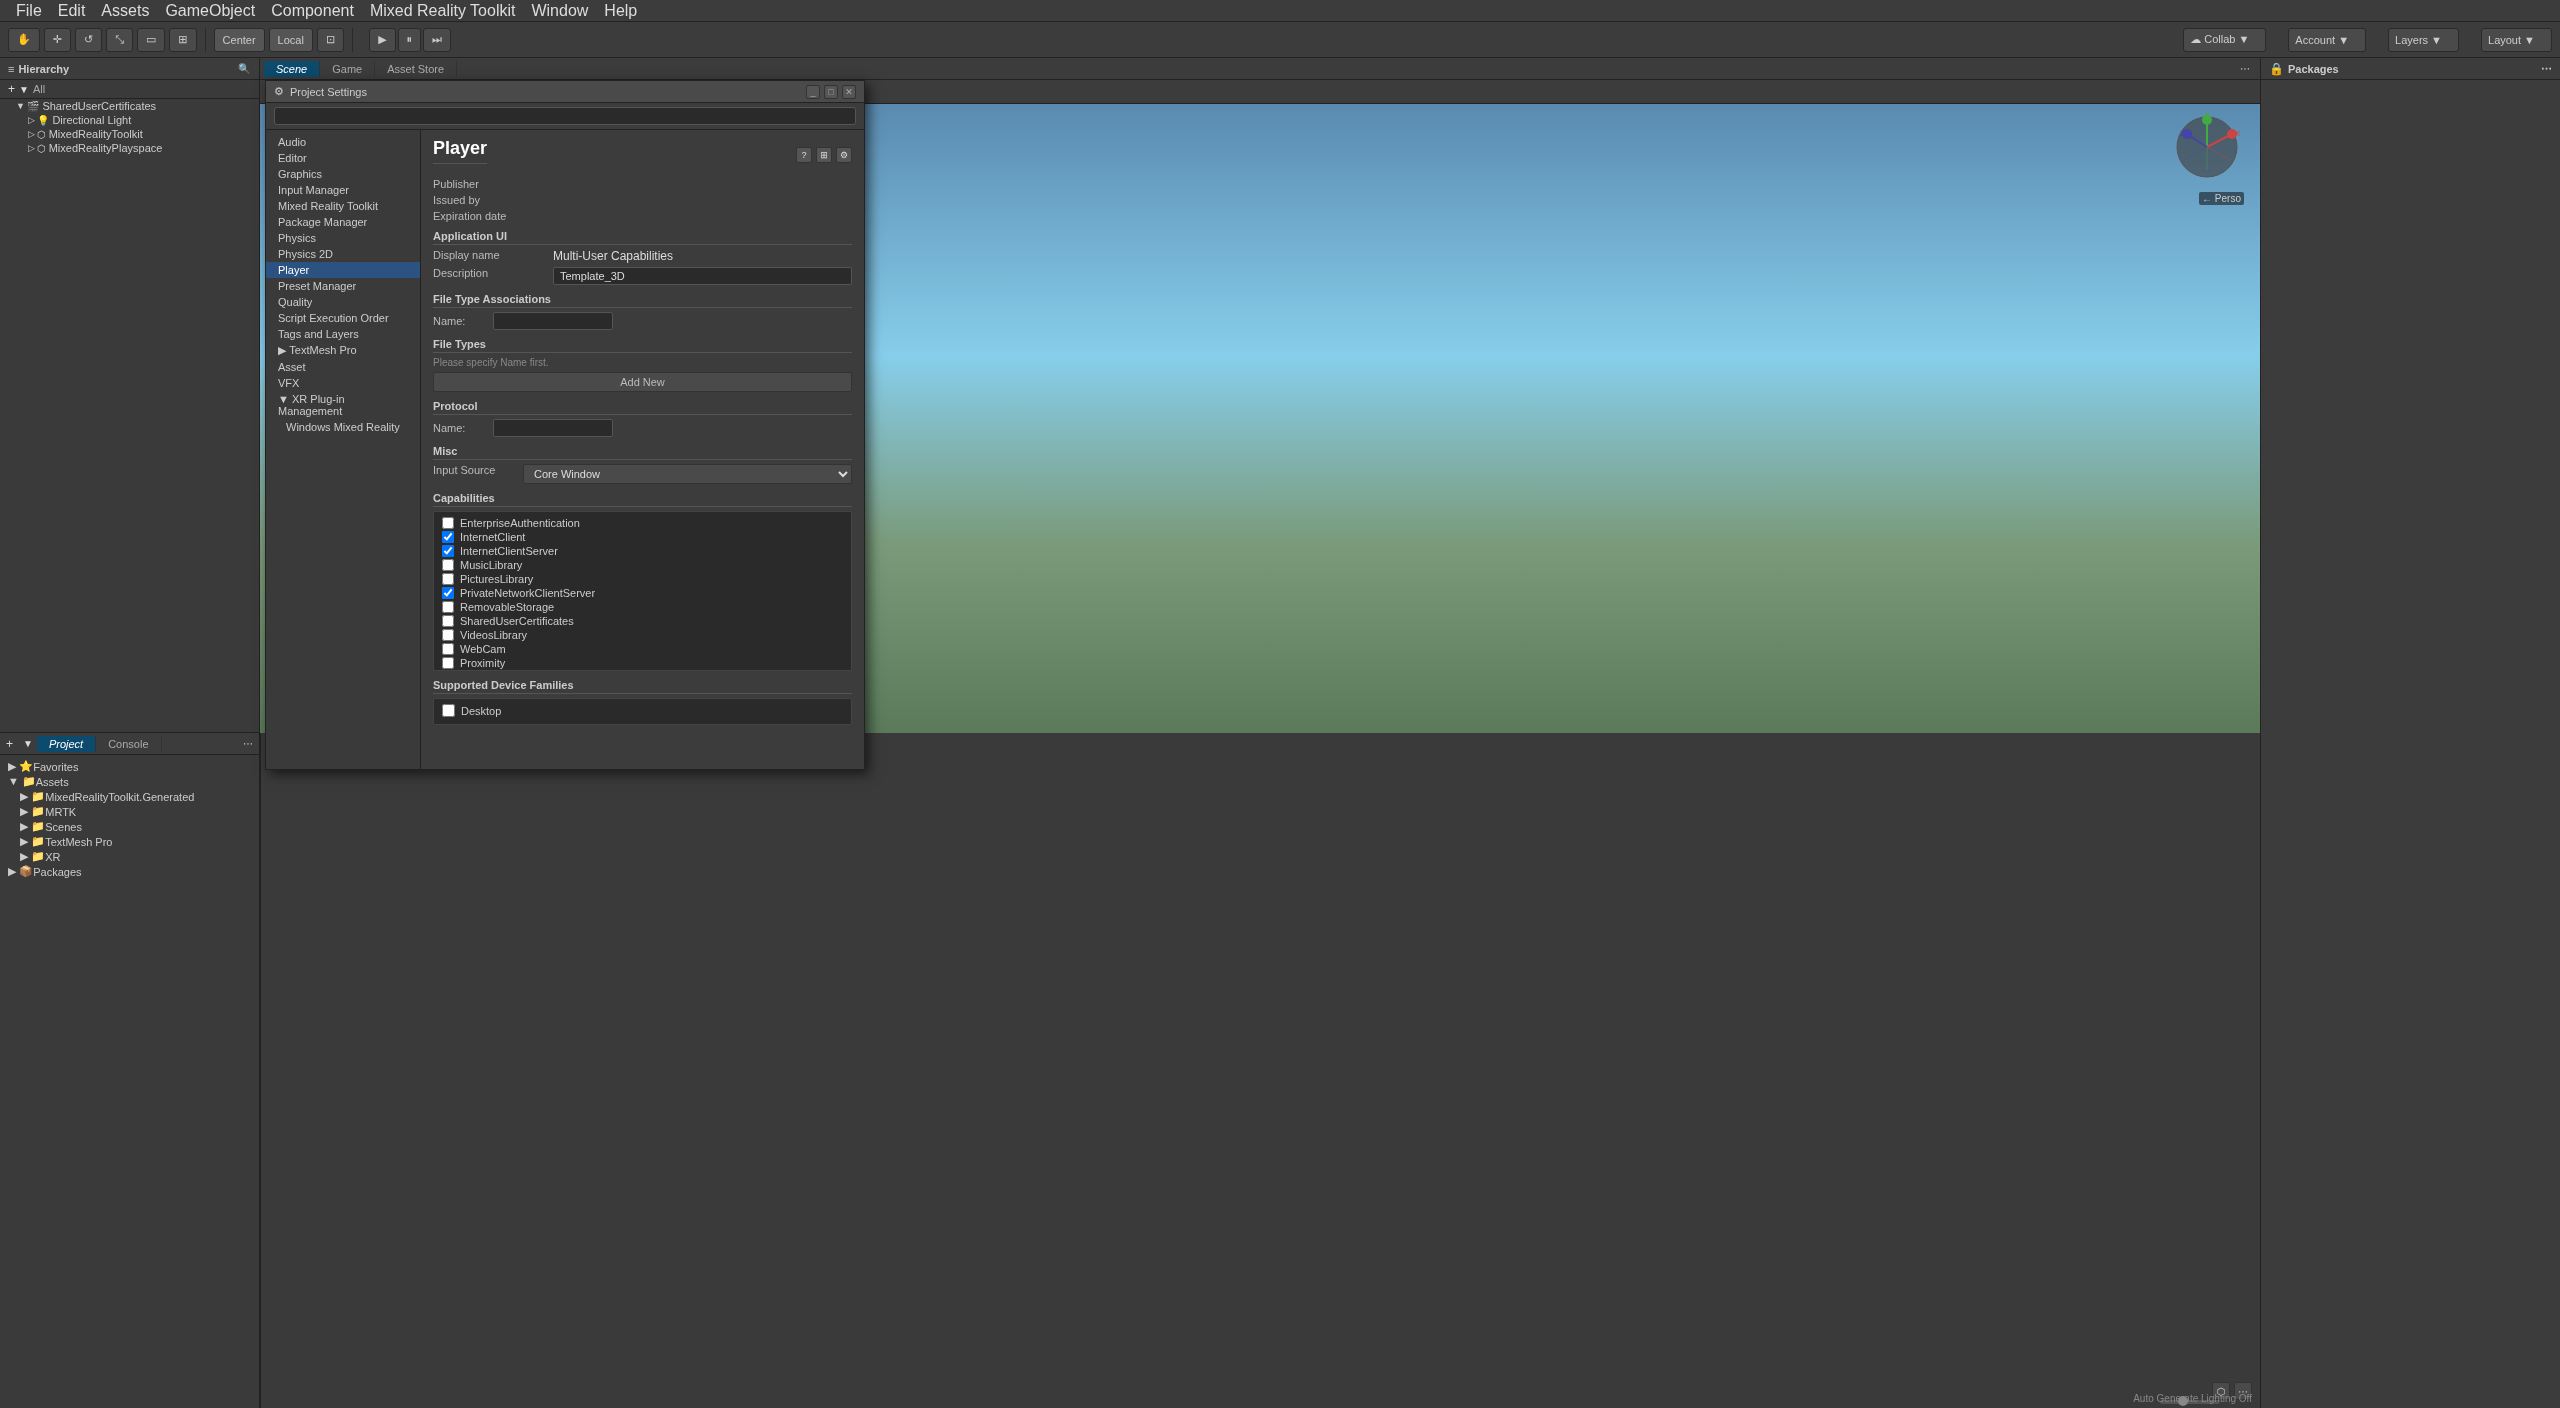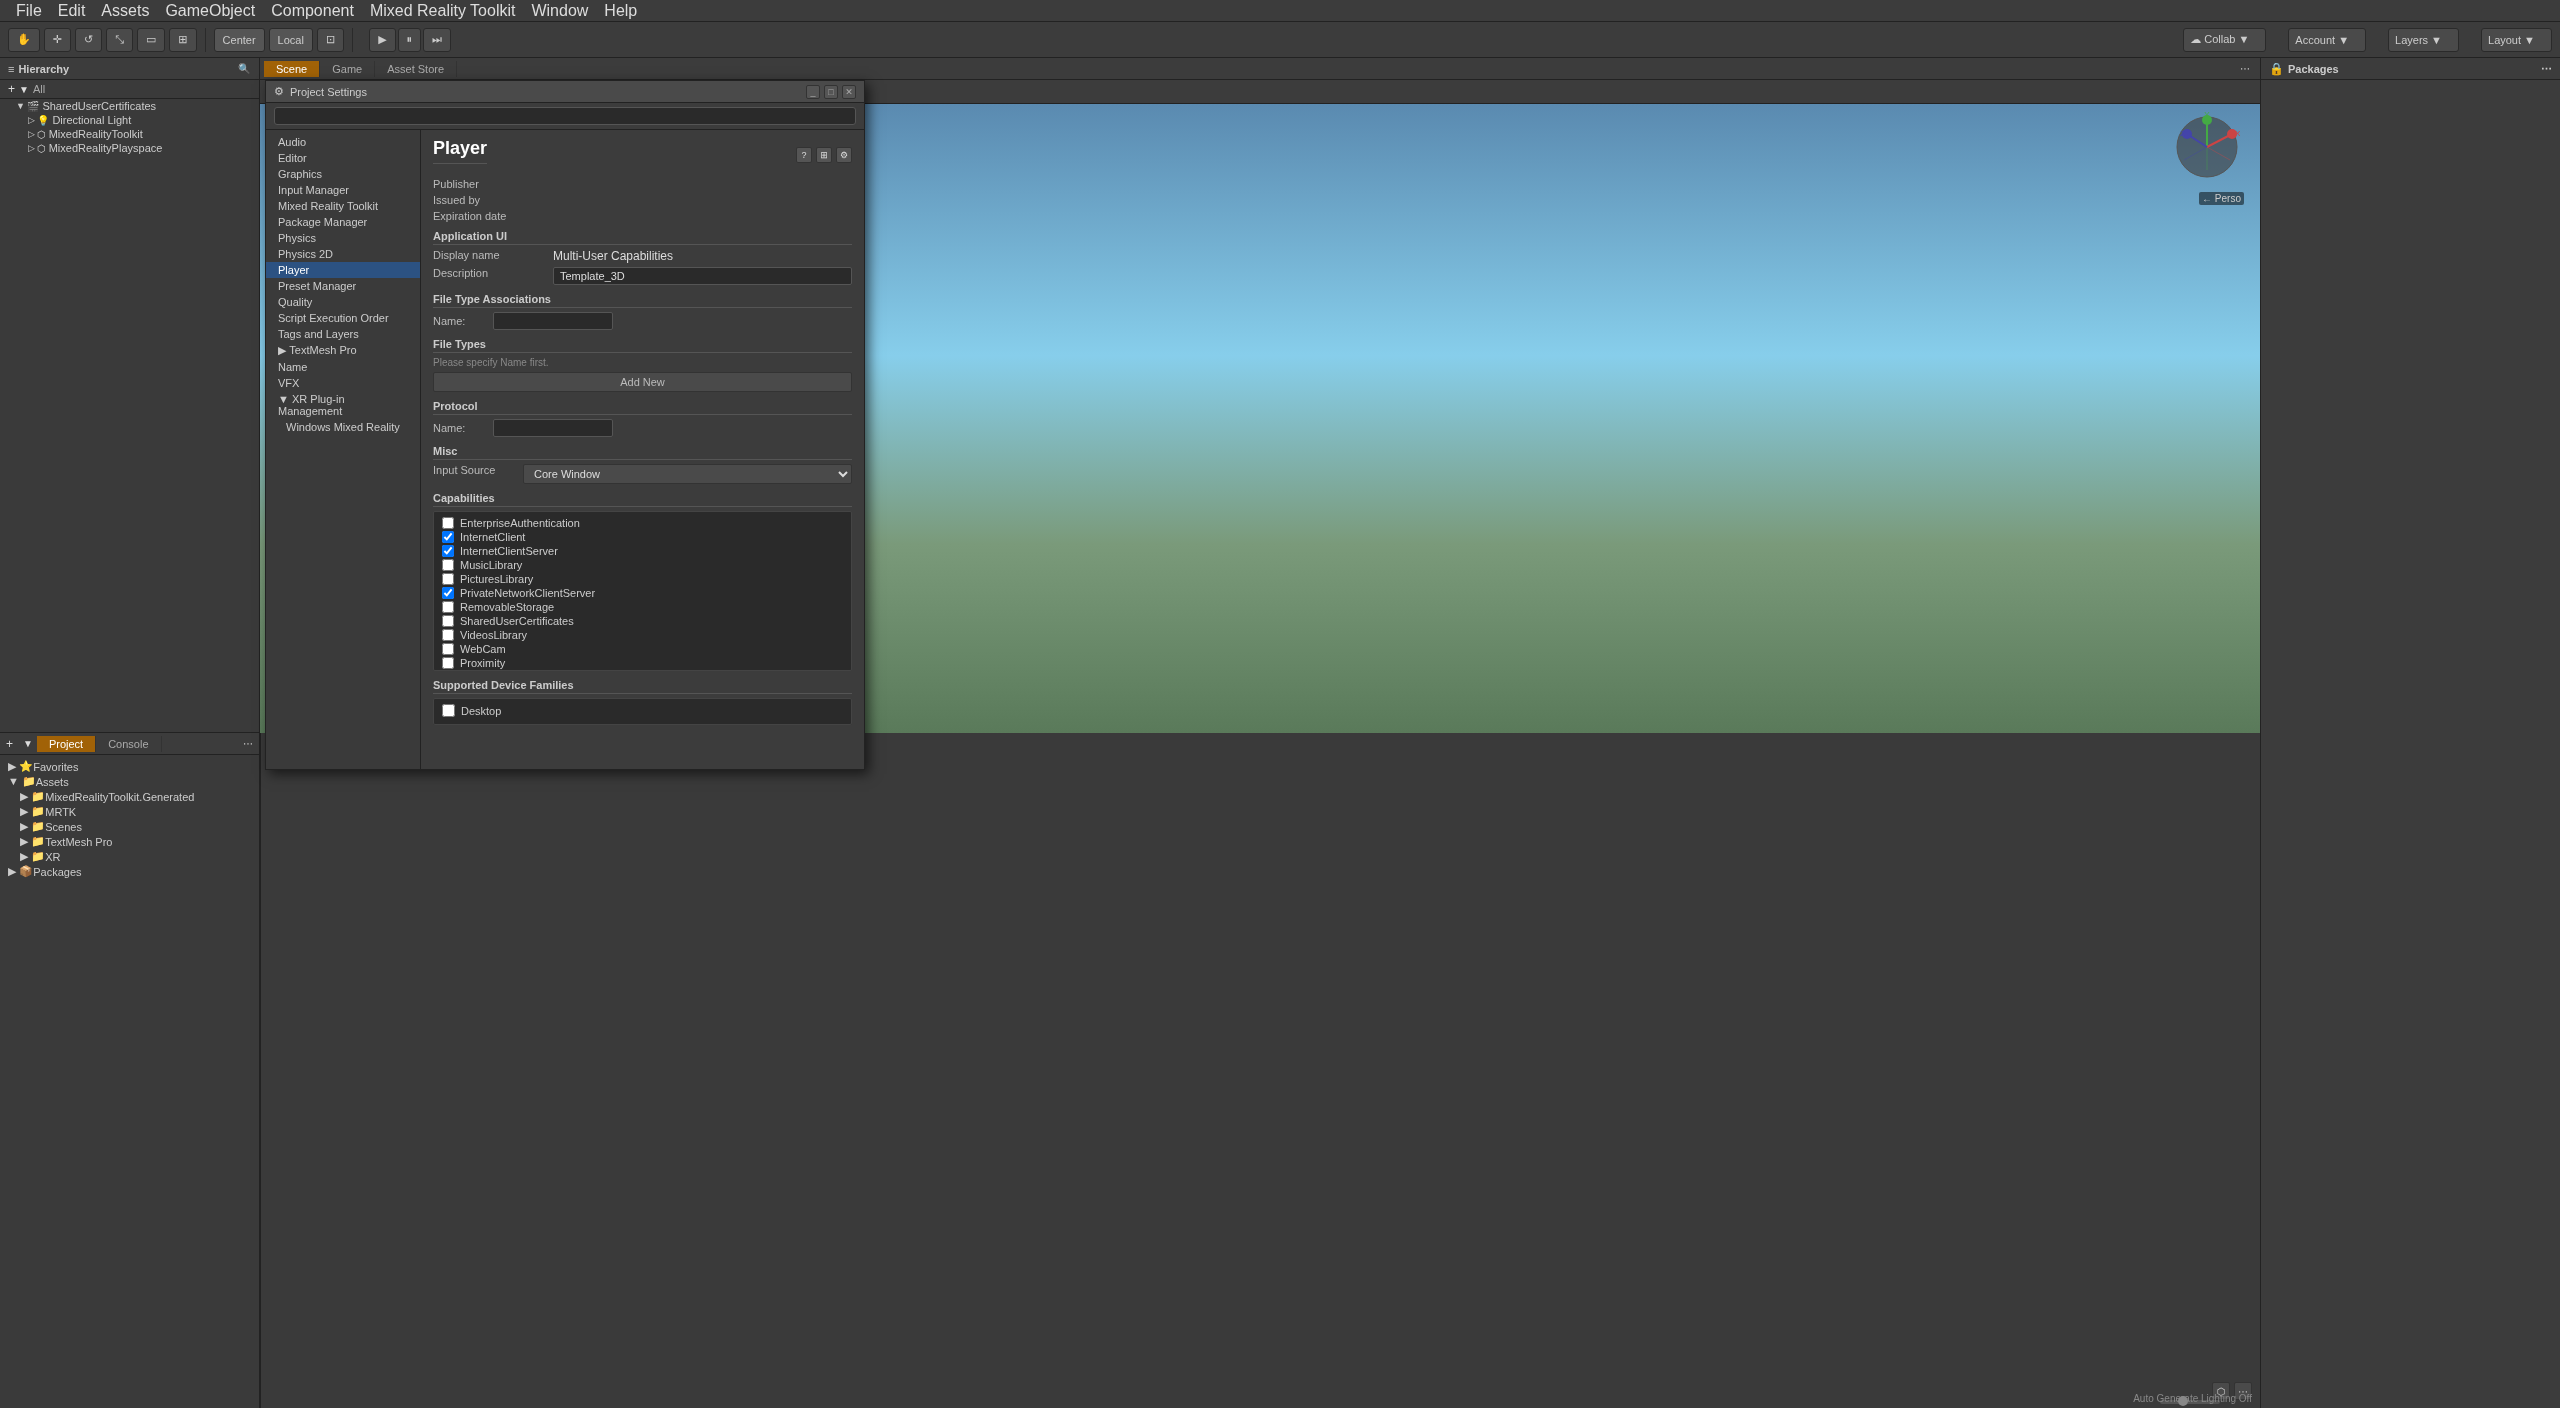--- a/index.html
+++ b/index.html
@@ -117,22 +117,23 @@
       padding: 0 4px;
     }
     .tab {
       padding: 2px 12px;
       font-size: 11px;
       color: #aaa;
       cursor: pointer;
       border-right: 1px solid #333;
     }
     .tab.active {
-      background: #a16207;
+      background: #0c4a6e;
       color: #fff;
+      font-style: italic;
     }
     .scene-toolbar {
       display: flex;
       align-items: center;
       background: #3c3c3c;
       height: 24px;
       padding: 0 6px;
       border-bottom: 1px solid #222;
       gap: 4px;
     }
@@ -800,21 +801,21 @@
       <div class="dialog-sidebar-item">Mixed Reality Toolkit</div>
       <div class="dialog-sidebar-item">Package Manager</div>
       <div class="dialog-sidebar-item">Physics</div>
       <div class="dialog-sidebar-item">Physics 2D</div>
       <div class="dialog-sidebar-item selected">Player</div>
       <div class="dialog-sidebar-item">Preset Manager</div>
       <div class="dialog-sidebar-item">Quality</div>
       <div class="dialog-sidebar-item">Script Execution Order</div>
       <div class="dialog-sidebar-item">Tags and Layers</div>
       <div class="dialog-sidebar-item">▶ <span>TextMesh Pro</span></div>
-      <div class="dialog-sidebar-item">Name</div>
+      <div class="dialog-sidebar-item">Asset</div>
       <div class="dialog-sidebar-item">VFX</div>
       <div class="dialog-sidebar-item">▼ <span>XR Plug-in Management</span></div>
       <div class="dialog-sidebar-item sub">Windows Mixed Reality</div>
     </div>
 
     <div class="dialog-main relative-pos">
 
       <div style="display:flex; align-items:center; margin-bottom:6px;">
         <div class="player-title">Player</div>
         <div style="margin-left:auto; display:flex; gap:4px;">

